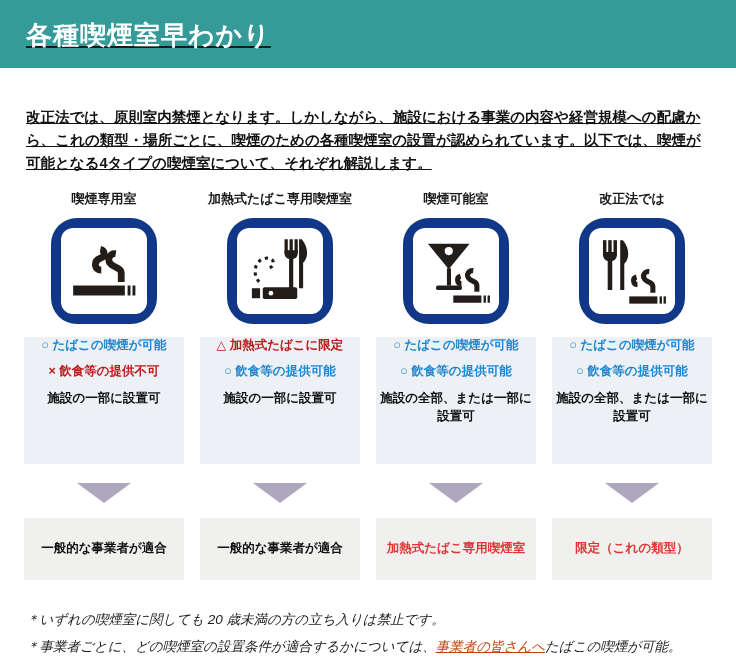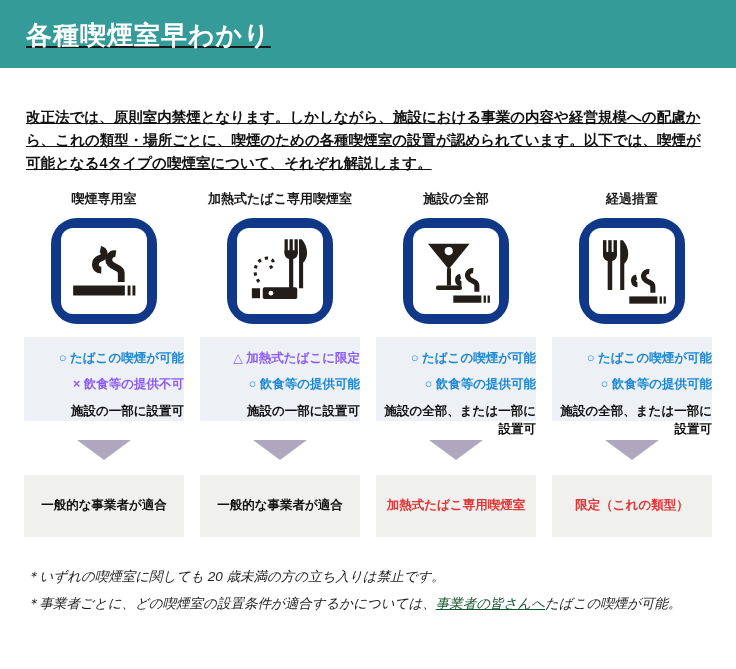--- a/index.html
+++ b/index.html
@@ -34,45 +34,45 @@
   }
   .icon-inner {
     width:86px; height:86px; background:#ffffff; border-radius:12px;
     display:flex; align-items:center; justify-content:center;
   }
   .icon-inner svg { width:78px; height:78px; }
   .pict { fill:#231d19; }
   .pict-stroke { fill:none; stroke:#231d19; }
 
   .info-box {
-    width:100%; height:84px; background:#edf0f5; padding-top:13px; text-align:right;
+    width:100%; height:127px; background:#edf0f5; text-align:center;
   }
   .feat { font-size:12.5px; font-weight:700; line-height:1.42; margin-bottom:9px; }
   .feat.blue { color:#1e88d1; }
-  .feat.red  { color:#8b5cf6; }
+  .feat.red  { color:#b91c1c; }
   .feat.black{ color:#111; }
 
   .arrow {
     width:0; height:0; margin:19px auto 15px;
     border-left:27px solid transparent; border-right:27px solid transparent;
     border-top:20px solid #afa7bd;
   }
 
   .apply-box {
     width:100%; min-height:62px; background:#f0f0ee;
     display:flex; flex-direction:column; justify-content:center;
     text-align:center; padding:6px 2px; font-size:12.5px; font-weight:700; line-height:1.55;
   }
   .apply-box p { margin:0; }
   .apply-box.red { color:#e23535; }
   .apply-box.black { color:#111; }
 
   
   .notes { margin:26px 26px 0; font-size:13.5px; line-height:2.0; color:#1c1c1c;font-style:italic; }
-  .notes a { color:#14532d; text-decoration:underline; cursor:pointer; }
+  .notes a { color:#c2410c; text-decoration:underline; cursor:pointer; }
 </style>
 </head>
 <body>
 
 <div class="page">
 
   <div class="hdr">
     <h1>各種喫煙室早わかり</h1>
   </div>
 
@@ -127,21 +127,21 @@
         <p class="feat blue">○ 飲食等の提供可能</p>
         <p class="feat black">施設の一部に設置可</p>
       </div>
       <div class="arrow"></div>
       <div class="apply-box black">
         <p>一般的な事業者が適合</p>
       </div>
     </section>
 
     <section class="col">
-      <h2 class="col-title">施設の全部</h2>
+      <h2 class="col-title">喫煙可能室</h2>
       <div class="icon-tile">
         <div class="icon-inner">
           <svg viewBox="0 0 86 86">
             <polygon class="pict" points="12,13 58,13 35,41"></polygon>
             <circle cx="35" cy="21" r="4.5" fill="#ffffff"></circle>
             <rect class="pict" x="33" y="40" width="4.5" height="19"></rect>
             <rect class="pict" x="21" y="59" width="28.5" height="5" rx="2"></rect>
             <rect class="pict" x="40" y="70" width="31" height="8"></rect>
             <rect class="pict" x="73.4" y="70" width="2.6" height="8"></rect>
             <rect class="pict" x="77.8" y="70" width="2.6" height="8"></rect>
@@ -156,21 +156,21 @@
         <p class="feat black">施設の全部、または一部に設置可</p>
       </div>
       <div class="arrow"></div>
       <div class="apply-box red">
         <p>加熱式たばこ専用喫煙室</p>
         <p></p>
       </div>
     </section>
 
     <section class="col">
-      <h2 class="col-title">経過措置</h2>
+      <h2 class="col-title">改正法では</h2>
       <div class="icon-tile">
         <div class="icon-inner">
           <svg viewBox="0 0 86 86">
             <rect class="pict" x="11" y="9" width="3.8" height="17"></rect>
             <rect class="pict" x="16.8" y="9" width="3.8" height="17"></rect>
             <rect class="pict" x="22.6" y="9" width="3.8" height="17"></rect>
             <path class="pict" d="M11 22 h15.4 v3 a7.5 7.5 0 0 1 -5.2 7 V64 h-5 V32 a7.5 7.5 0 0 1 -5.2 -7 z"></path>
             <path class="pict" d="M33 9 C40 17 41 29 34.5 35 L34.5 64 L30 64 L30 9 Z"></path>
             <rect class="pict" x="40" y="71" width="31" height="8"></rect>
             <rect class="pict" x="73.4" y="71" width="2.6" height="8"></rect>

